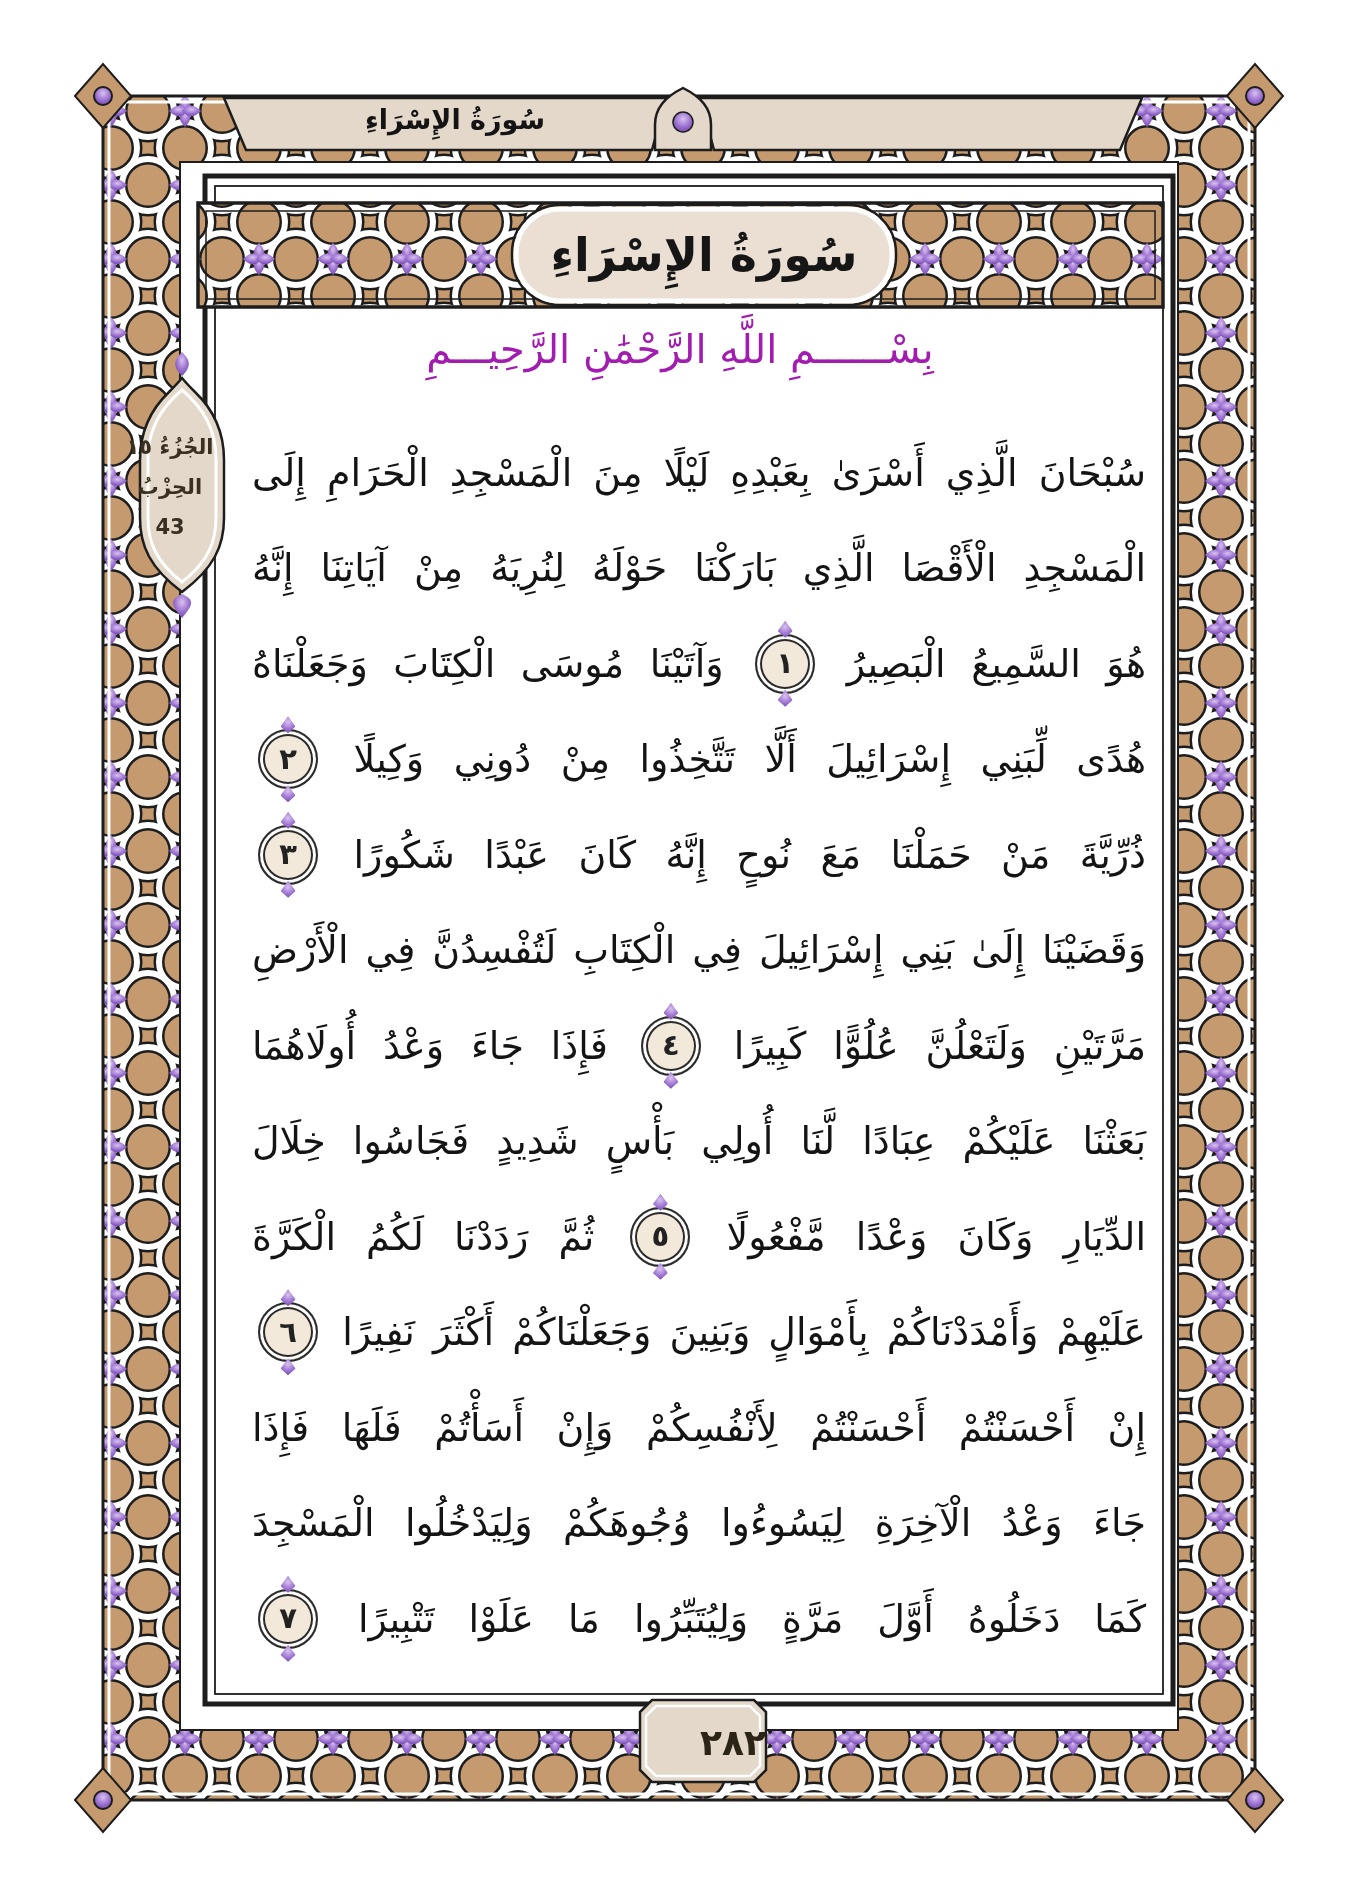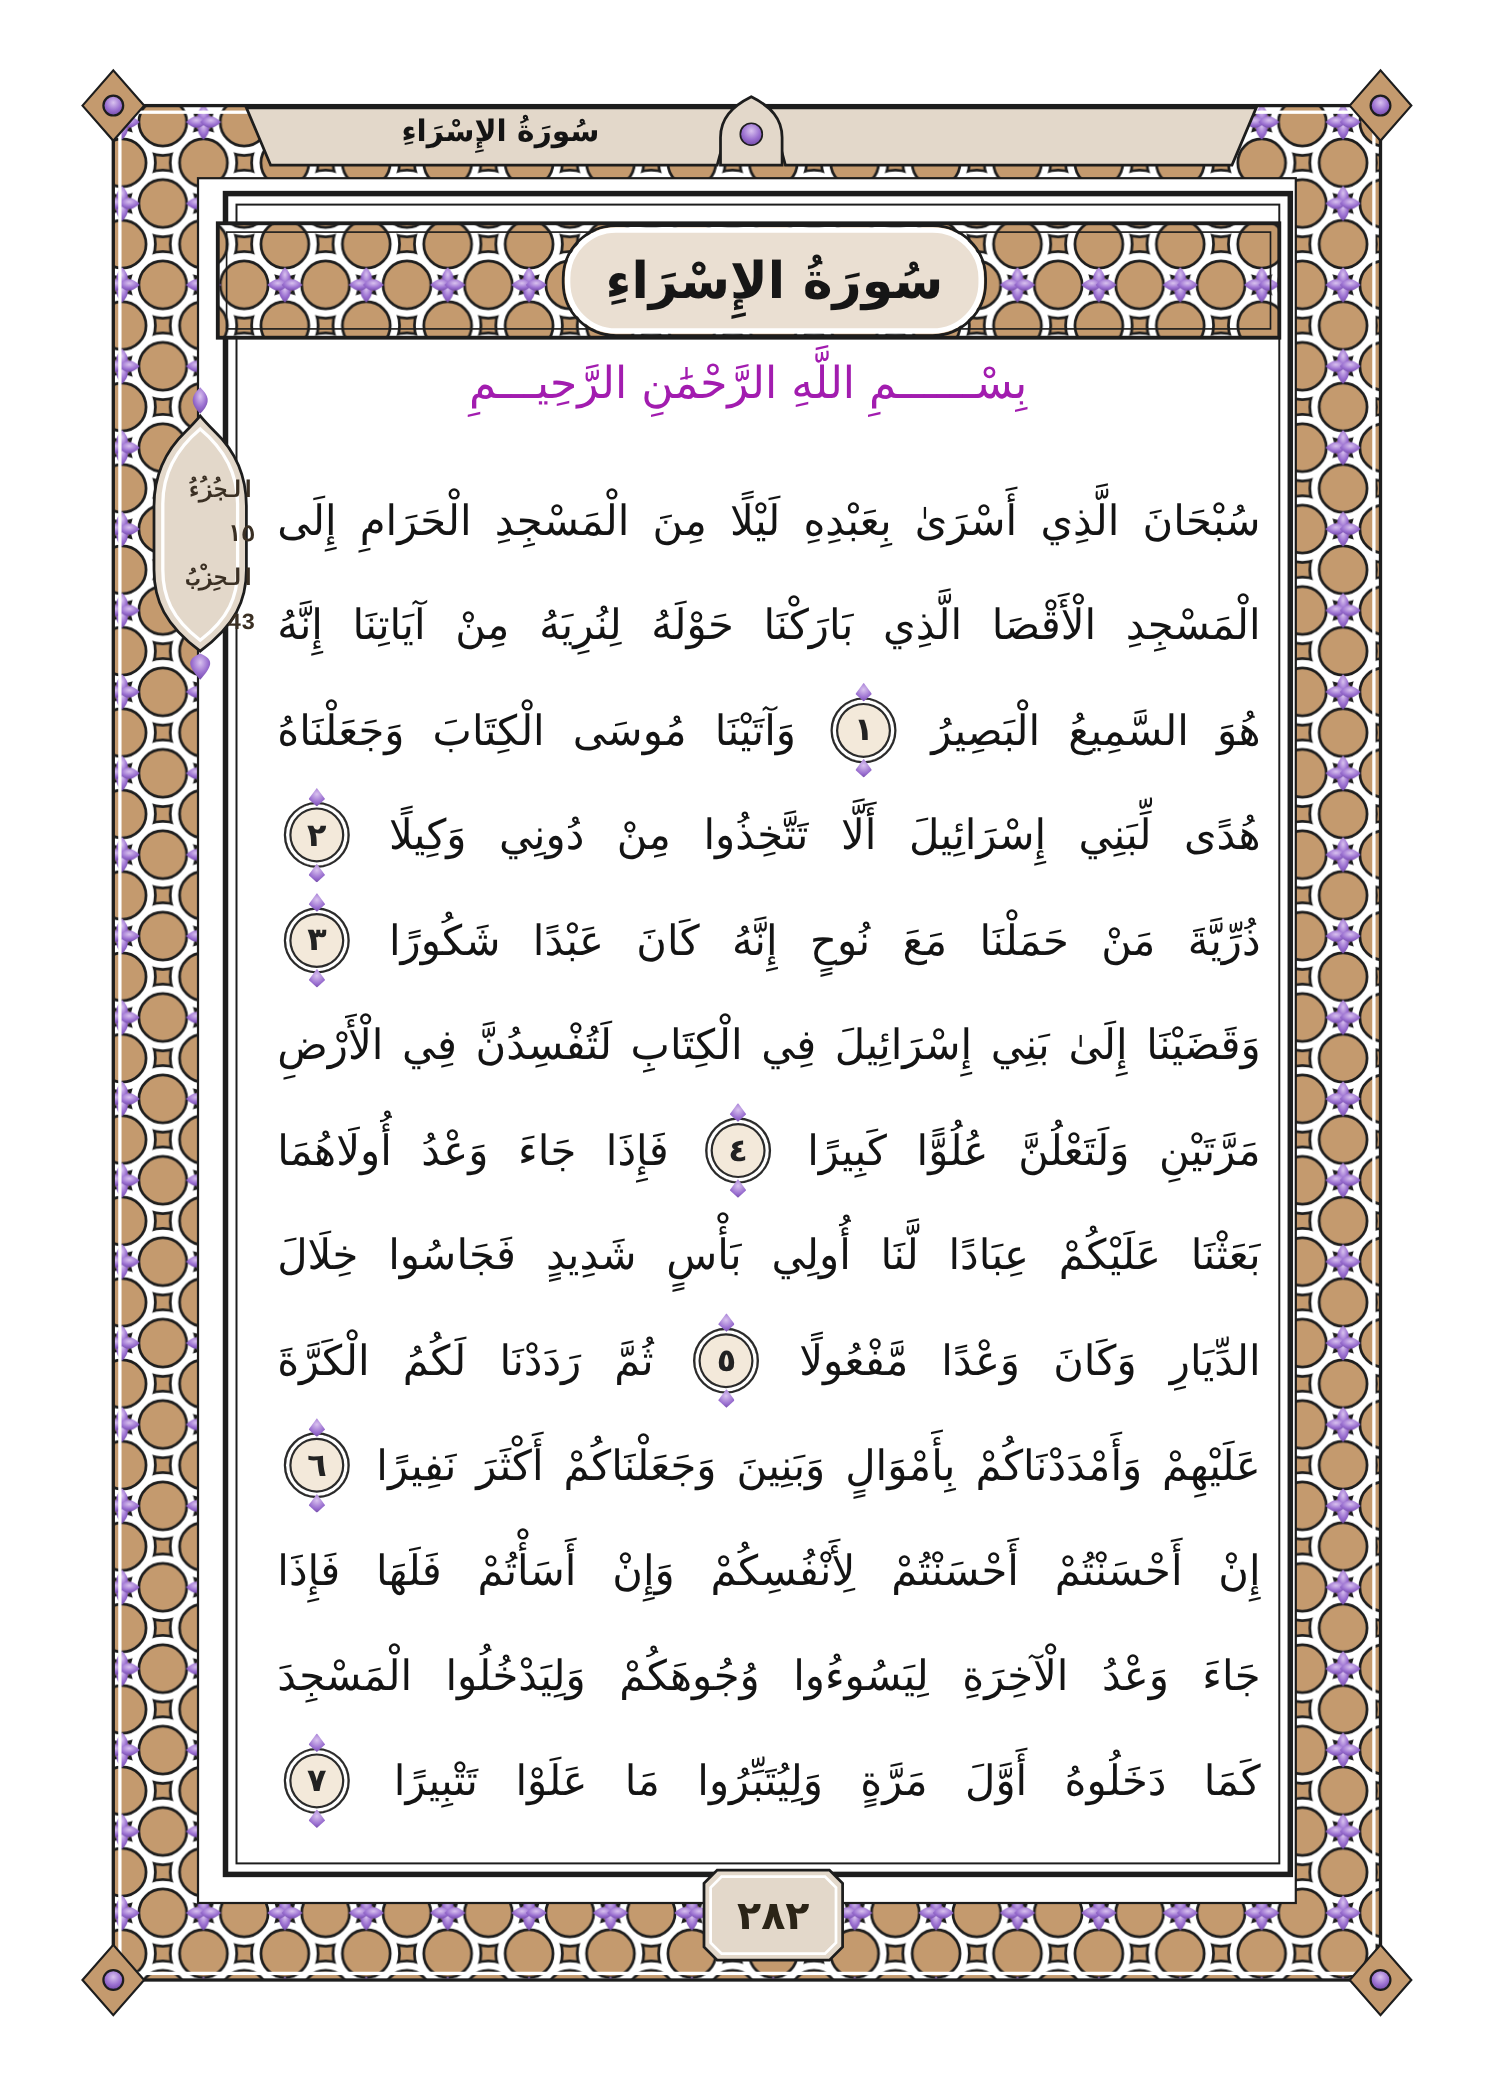--- a/index.html
+++ b/index.html
@@ -44,25 +44,25 @@
   .vmark::before, .vmark::after{
     content:""; position:absolute; left:50%; transform:translateX(-50%);
     width:15px; height:17px;
     background: radial-gradient(circle at 50% 35%, #d9c2ef 0%, #9a6fd0 55%, #5e3794 100%);
     clip-path: polygon(50% 0, 100% 60%, 50% 100%, 0 60%);
   }
   .vmark::before{top:-15px;}
   .vmark::after{bottom:-15px;}
   .vnum{font-size:29px; font-weight:bold; color:#222; line-height:1;}
   #juz-marker-text{
-    left:132px; top:428px; width:100px; 
-    font-size:21px; font-weight:bold; color:#3a2f23; line-height:1.9;font-family:Liberation Mono, monospace;
+    left:120px; top:428px; width:100px; text-align:center;
+    font-size:21px; font-weight:bold; color:#3a2f23; line-height:1.9;
   }
   #page-num{
-    left:640px; top:1722px; width:126px; text-align:center;
+    left:640px; top:1722px; width:126px; 
     font-size:36px; font-weight:bold; color:#2b2417;
   }
 </style>
 </head>
 <body>
 
 <div id="page">
 
   <svg id="frame-svg" viewBox="0 0 1358 1890" xmlns="http://www.w3.org/2000/svg">
     <defs>

